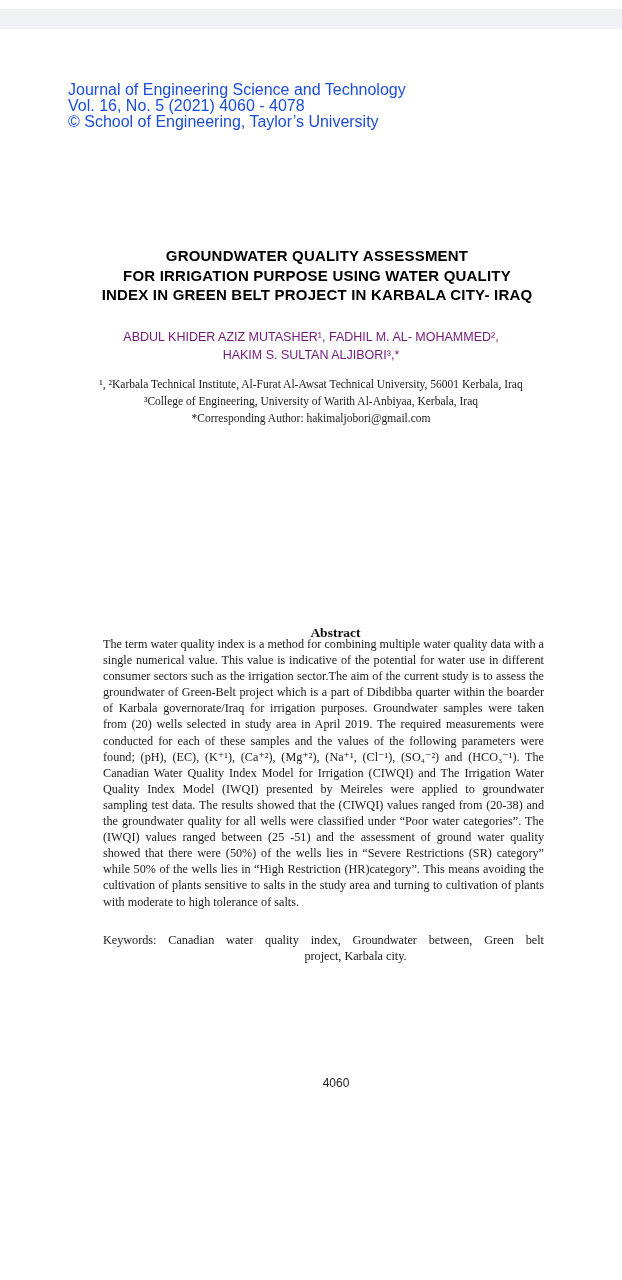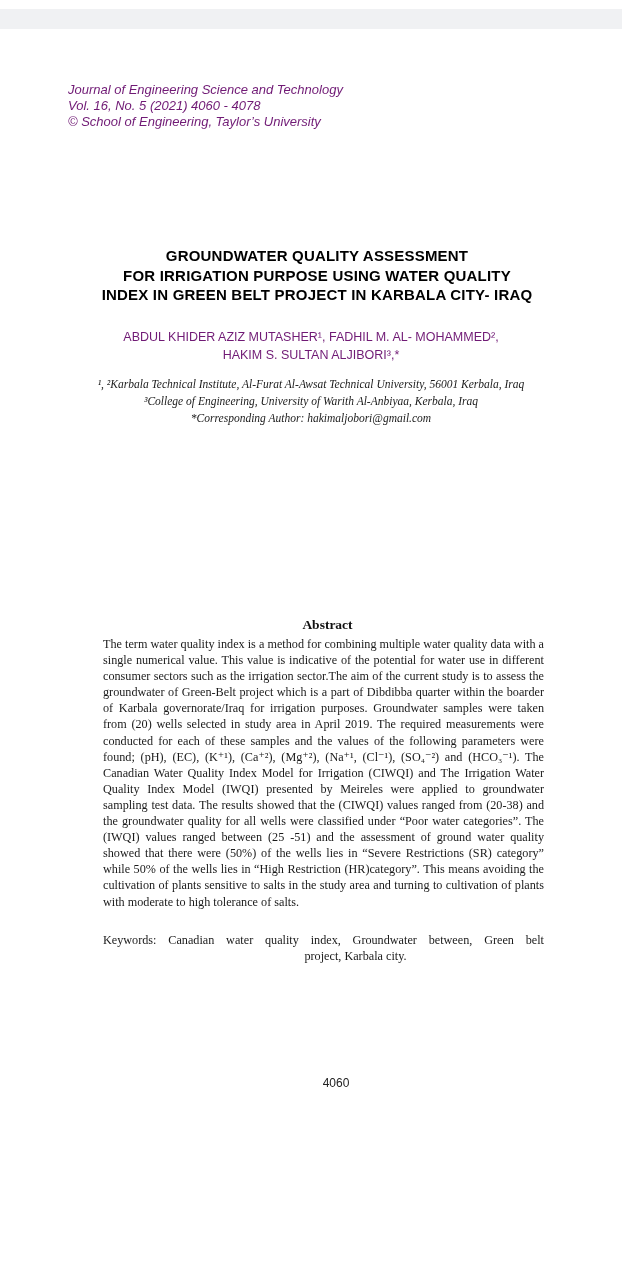--- a/index.html
+++ b/index.html
@@ -22,24 +22,23 @@
     top: 9px;
     width: 622px;
     height: 20px;
     background: #f0f1f3;
   }
   .journal-header {
     position: absolute;
     left: 68px;
     top: 82px;
     font-family: "Liberation Sans", "DejaVu Sans", sans-serif;
-    font-size: 13px;
+    font-size: 16px;
     line-height: 16px;
-    color: #701a75;
-    font-style: italic;
+    color: #1d4ed8;
   }
   .journal-header span { display: block; }
   .paper-title {
     position: absolute;
     left: 0;
     top: 240px;
     width: 622px;
     margin: 6px;
     text-align: center;
     font-family: "Liberation Sans", "DejaVu Sans", sans-serif;
@@ -65,27 +64,27 @@
   .affiliations {
     position: absolute;
     left: 0;
     top: 376px;
     width: 622px;
     text-align: center;
     font-size: 11.5px;
     line-height: 17px;
     color: #1a1a1a;
   }
-  .affiliations span { display: block; font-style: italic; }
+  .affiliations span { display: block; }
   .abstract-heading {
     position: absolute;
     left: 103px;
     top: 613px;
     width: 441px;
-    margin: 4px;
+    margin: 12px;
     text-align: center;
     font-size: 13.5px;
     font-weight: bold;
     color: #111111;
   }
   .abstract-body {
     position: absolute;
     left: 103px;
     top: 636px;
     width: 441px;

